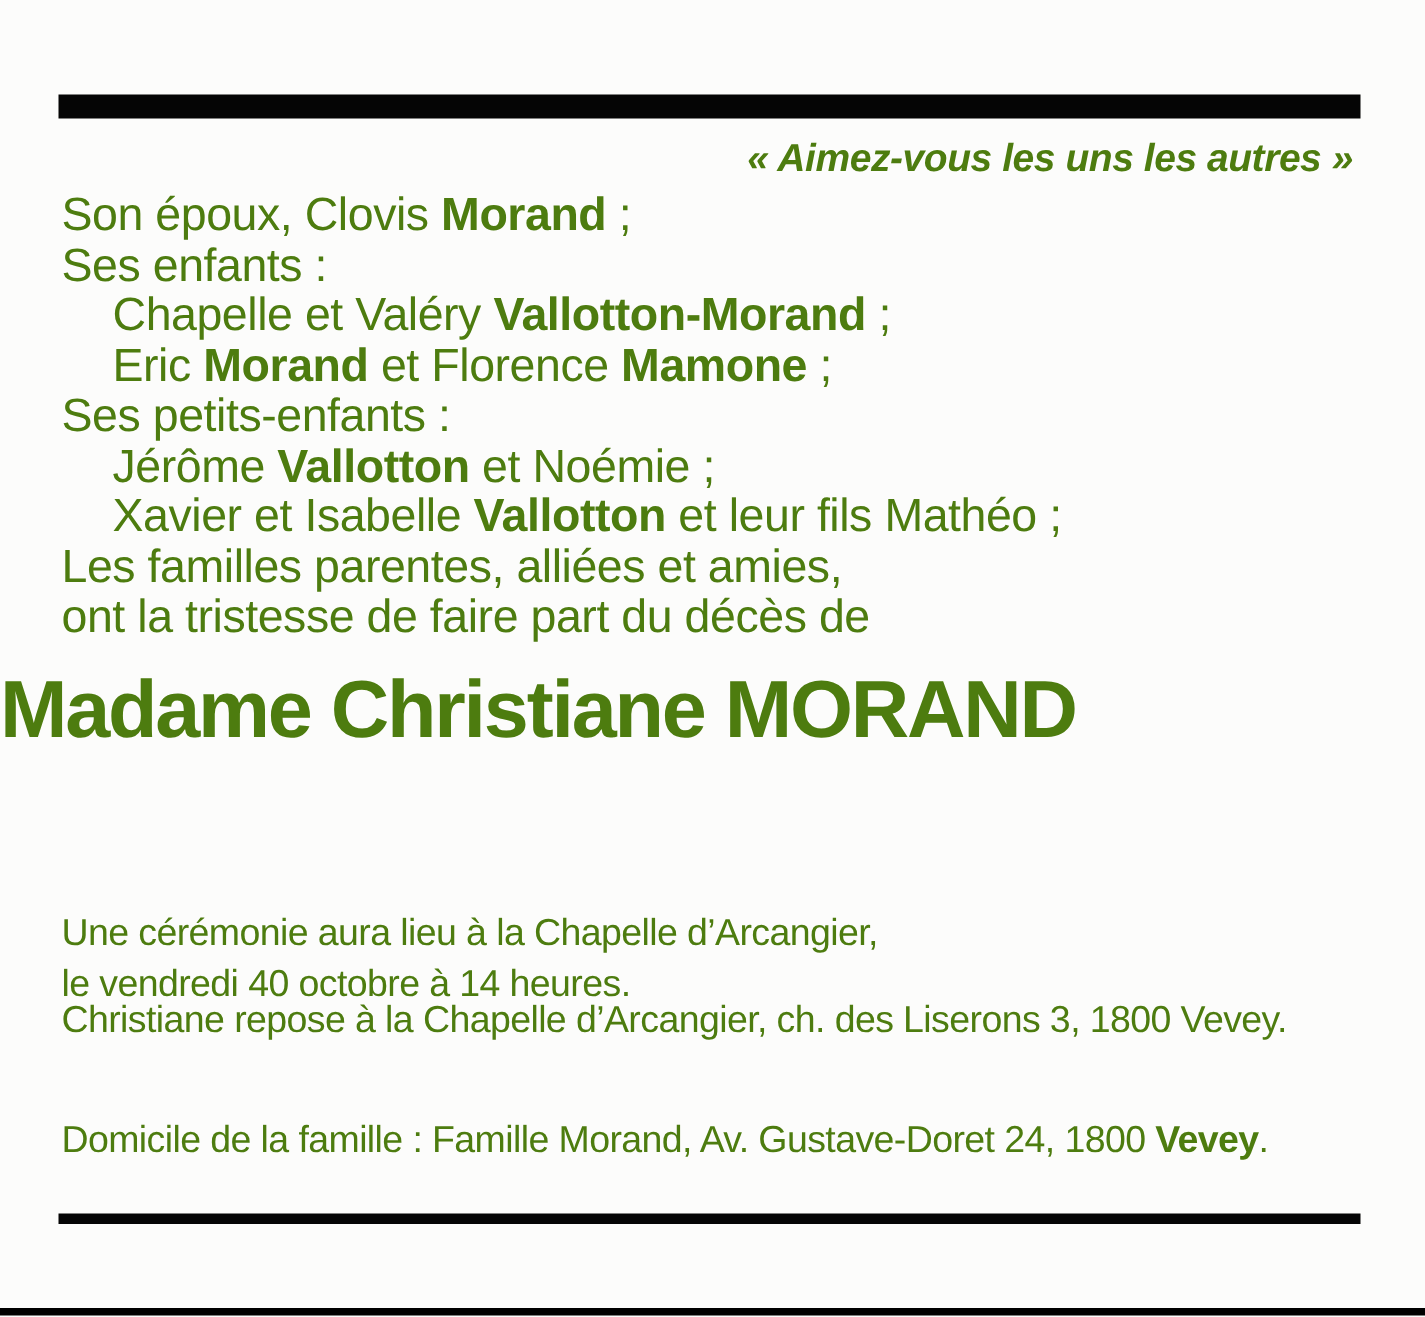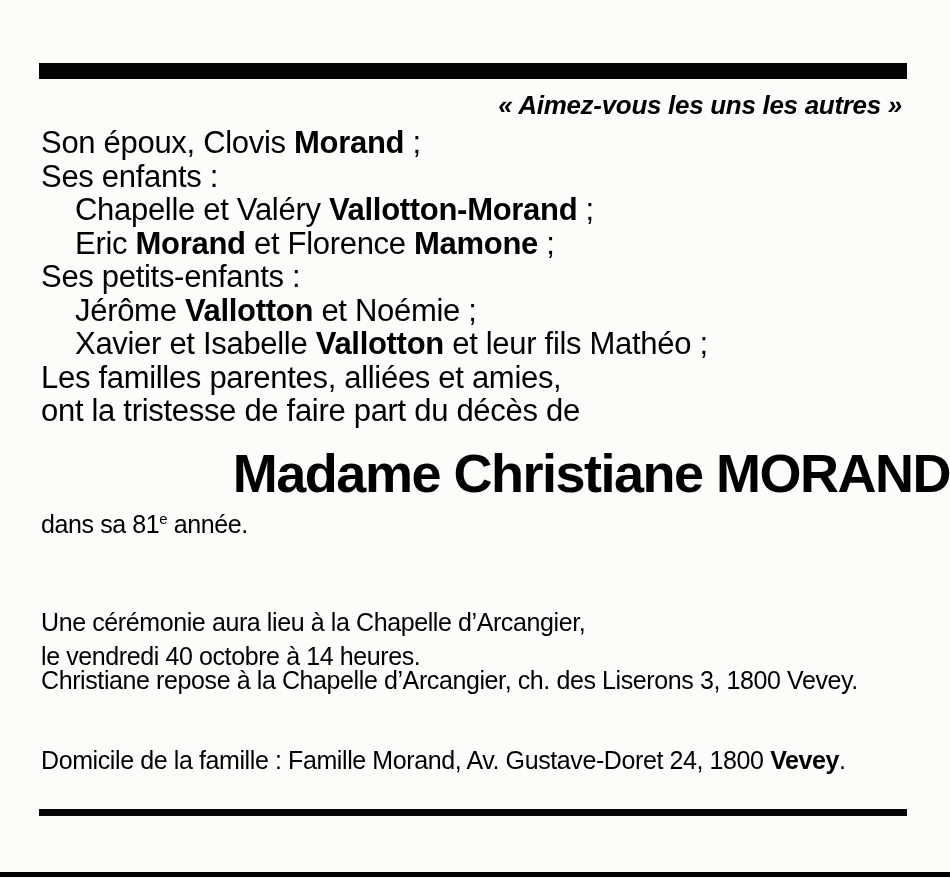--- a/index.html
+++ b/index.html
@@ -7,21 +7,21 @@
     padding: 0;
     background: #ffffff;
   }
   .sheet {
     position: relative;
     width: 950px;
     height: 878px;
     background: #fcfcfb;
     overflow: hidden;
     font-family: "Liberation Sans", "DejaVu Sans", sans-serif;
-    color: #000000;
+    color: #4d7c0f;
   }
   .bar-top {
     position: absolute;
     left: 39px;
     top: 63px;
     width: 868px;
     height: 16px;
     background: #050505;
   }
   .bar-bottom {
@@ -61,21 +61,21 @@
     letter-spacing: -0.3px;
     white-space: nowrap;
   }
   .family .line.indent { padding-left: 34px; }
   .b { font-weight: 700; }
   .title {
     position: absolute;
     left: 0;
     width: 950px;
     top: 442px;
-    text-align: right;
+    text-align: left;
     font-size: 54px;
     font-weight: 700;
     letter-spacing: -1.5px;
     white-space: nowrap;
   }
   .para {
     position: absolute;
     left: 41px;
     font-size: 25px;
     line-height: 33.5px;
@@ -109,21 +109,20 @@
     <div class="line"><span>Ses petits-enfants :</span></div>
     <div class="line indent"><span>Jérôme </span><span class="b">Vallotton</span><span> et Noémie ;</span></div>
     <div class="line indent"><span>Xavier et Isabelle </span><span class="b">Vallotton</span><span> et leur fils Mathéo ;</span></div>
     <div class="line"><span>Les familles parentes, alliées et amies,</span></div>
     <div class="line"><span>ont la tristesse de faire part du décès de</span></div>
   </div>
 
   <div class="title">Madame Christiane MORAND</div>
 
   <div class="para para-death">
-    <div><span>dans sa 81</span><sup class="ord">e</sup><span> année.</span></div>
   </div>
 
   <div class="para para-ceremony">
     <div>Une cérémonie aura lieu à la Chapelle d’Arcangier,</div>
     <div>le vendredi 40 octobre à 14 heures.</div>
   </div>
 
   <div class="para para-repose">Christiane repose à la Chapelle d’Arcangier, ch. des Liserons 3, 1800 Vevey.</div>
 
   <div class="para para-domicile"><span>Domicile de la famille : Famille Morand, Av. Gustave-Doret 24, 1800 </span><span class="b">Vevey</span><span>.</span></div>

